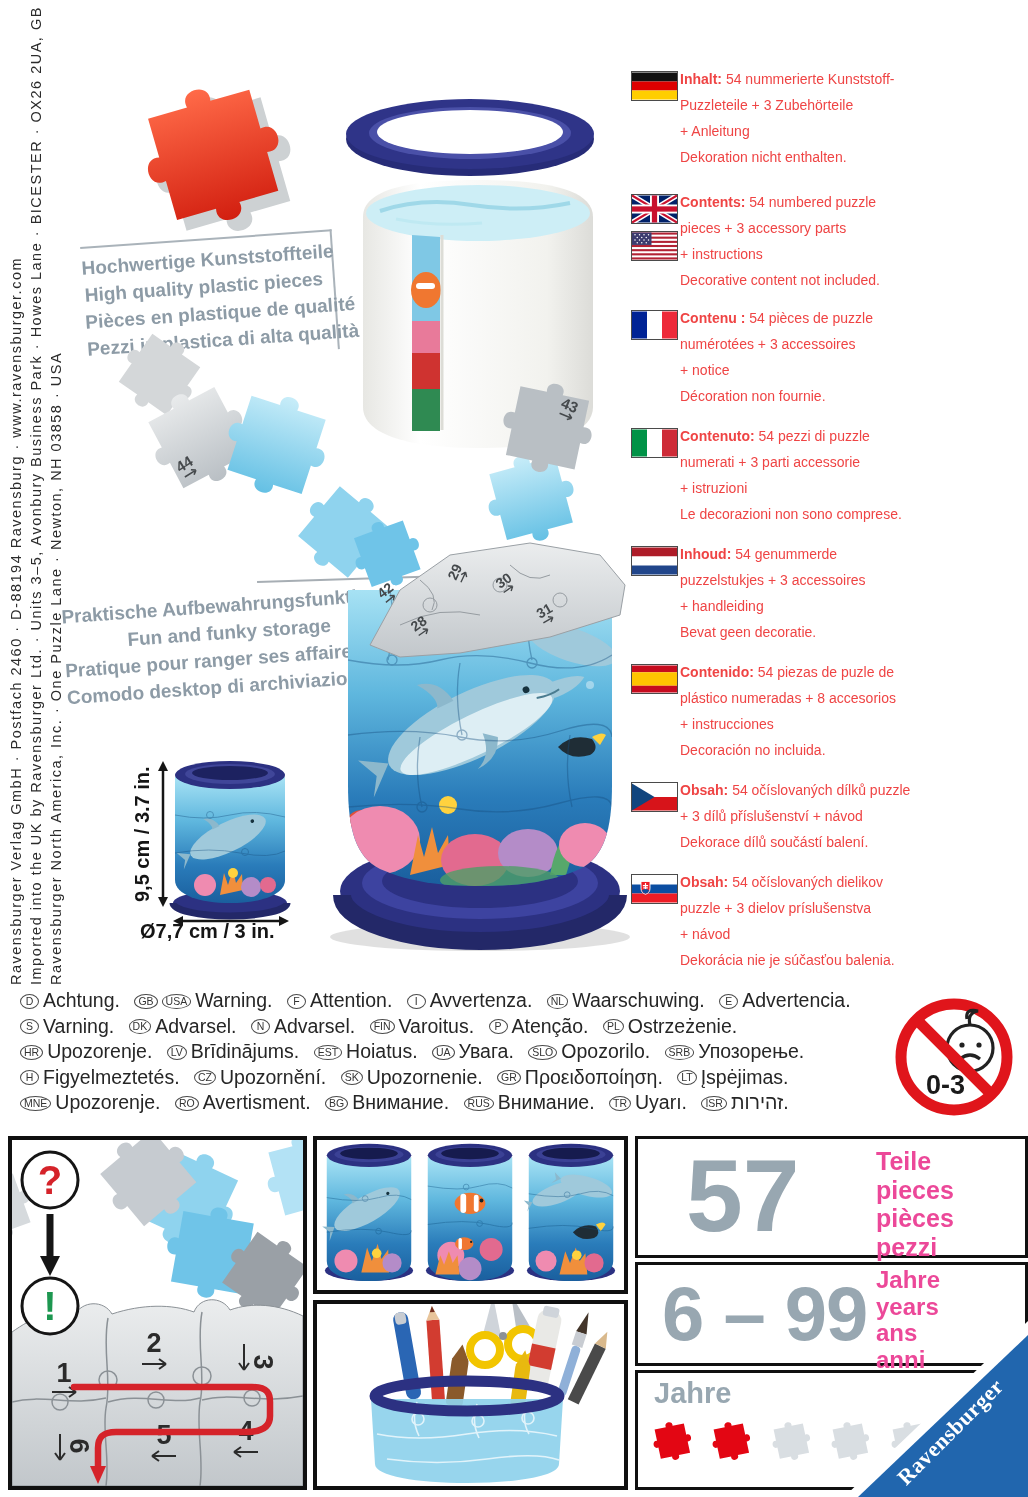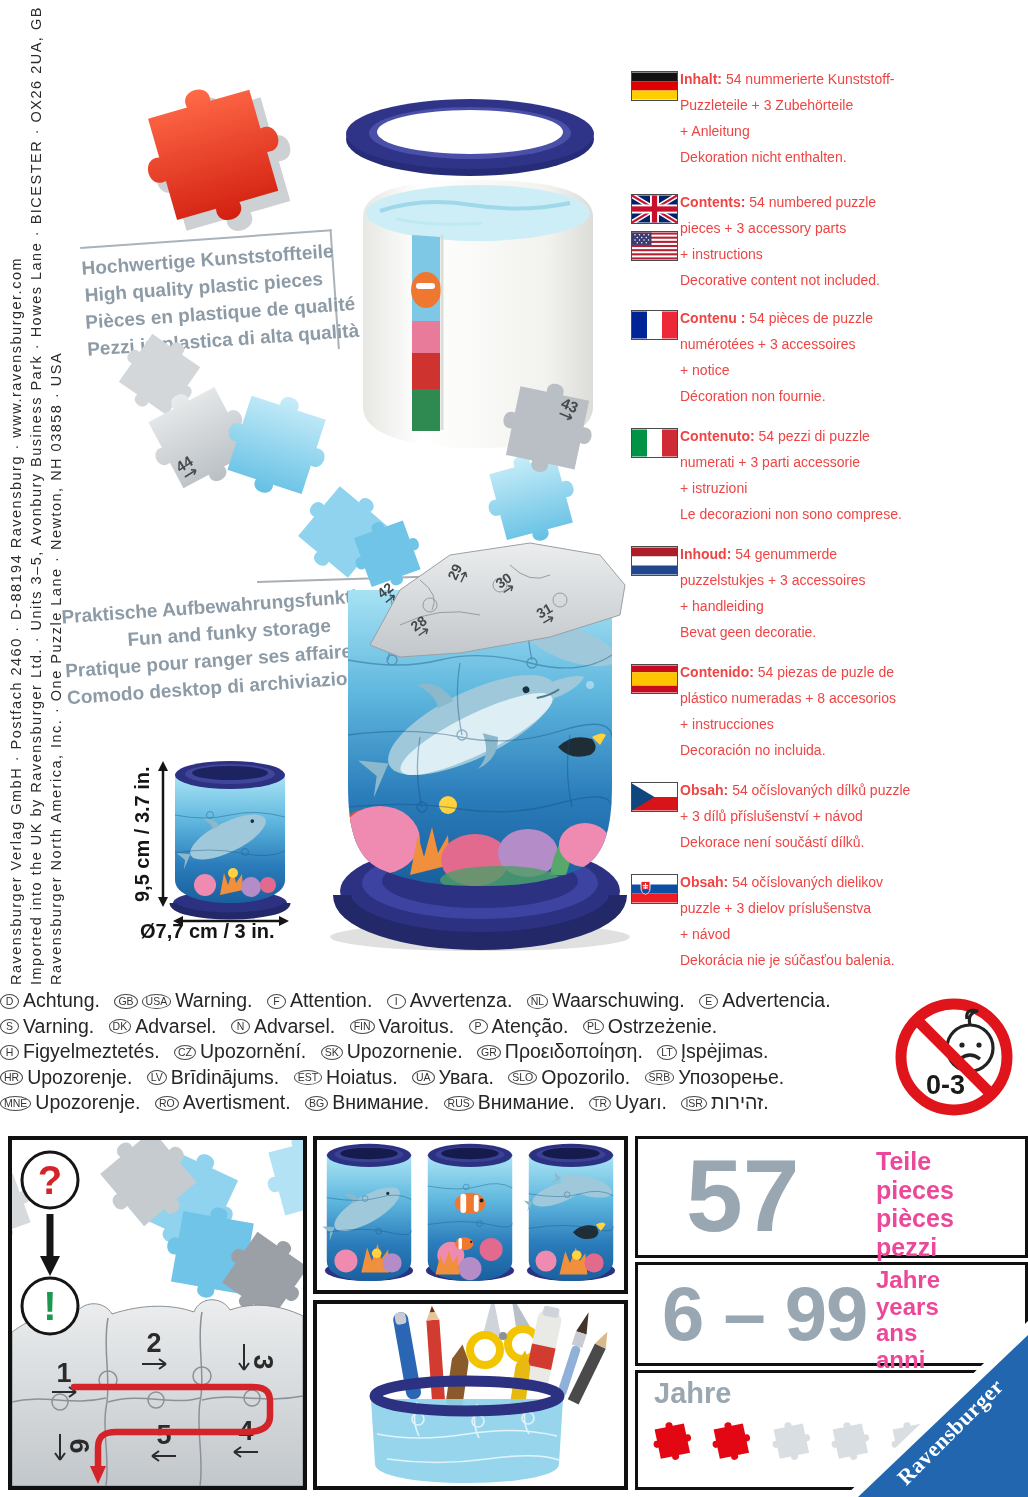--- a/index.html
+++ b/index.html
@@ -14,21 +14,21 @@
   .gframe{border-top:2px solid #aab3ba;border-right:2px solid #aab3ba;padding:6px 10px 4px 0}
   .pointer-line{position:absolute;left:257px;top:578px;width:190px;height:2px;background:#a7aeb4;transform:rotate(-1.8deg)}
   
   .cblock{position:absolute;left:632px;width:396px}
   .flag{position:absolute;left:0;top:2px;width:45px;height:28px;display:block}
   .flag svg{display:block;width:100%;height:100%;outline:1px solid #4a4a4a}
   .flag2{top:39px}
   .ctext{position:absolute;left:48px;top:-4px;font-size:14px;line-height:26px;white-space:nowrap;color:#ef4444}
   .cline b{font-weight:bold}
   
-  .warn{position:absolute;left:0;top:988px;width:880px;font-size:19.5px;line-height:25.5px;color:#262626}
+  .warn{position:absolute;left:20px;top:988px;width:880px;font-size:19.5px;line-height:25.5px;color:#262626}
   .warnline{white-space:nowrap}
   .wi{margin-right:9px}
   .cc{display:inline-block;min-width:11px;padding:0 3px;border:1.5px solid #4a4a4a;border-radius:50%;
       font-size:10.5px;line-height:13px;text-align:center;vertical-align:2.5px;margin-right:4px;color:#333}
   
   .box{position:absolute;left:635px;width:387px;border:3px solid #101010;background:#fff}
   .bignum{position:absolute;color:#98a7b1;font-weight:bold}
   .factlbls{position:absolute;left:238px;color:#ec4899;font-weight:bold;font-size:25px;line-height:28.5px}
   .panel{position:absolute;border:4px solid #101010;background:#fff}
   .dim{position:absolute;font-weight:bold;font-size:20px;color:#151515;white-space:nowrap}
@@ -416,21 +416,21 @@
     <span class="flag">
         <svg viewBox="0 0 60 36">
           <rect width="60" height="18" fill="#fff"></rect>
           <rect y="18" width="60" height="18" fill="#d7141a"></rect>
           <path d="M0,0 L30,18 0,36 Z" fill="#11457e"></path>
         </svg>
       </span>
     <div class="ctext">
       <div class="cline"><b>Obsah:</b> <span>54 očíslovaných dílků puzzle</span></div>
       <div class="cline">+ 3 dílů příslušenství + návod</div>
-      <div class="cline">Dekorace není součástí dílků.</div>
+      <div class="cline">Dekorace dílů součástí balení.</div>
     </div>
   </div>
   <div class="cblock" style="top:873px">
     <span class="flag">
         <svg viewBox="0 0 60 36">
           <rect width="60" height="12" fill="#fff"></rect>
           <rect y="12" width="60" height="12" fill="#0b4ea2"></rect>
           <rect y="24" width="60" height="12" fill="#ee1c25"></rect>
           <g transform="translate(12,8)">
             <path d="M0,0 h12 v9 q0,6 -6,8 q-6,-2 -6,-8 z" fill="#ee1c25" stroke="#fff" stroke-width="1.2"></path>
@@ -458,33 +458,33 @@
     </div>
     <div class="warnline">
       <span class="wi"><span class="cc">S</span><span>Varning.</span></span>
       <span class="wi"><span class="cc">DK</span><span>Advarsel.</span></span>
       <span class="wi"><span class="cc">N</span><span>Advarsel.</span></span>
       <span class="wi"><span class="cc">FIN</span><span>Varoitus.</span></span>
       <span class="wi"><span class="cc">P</span><span>Atenção.</span></span>
       <span class="wi"><span class="cc">PL</span><span>Ostrzeżenie.</span></span>
     </div>
     <div class="warnline">
-      <span class="wi"><span class="cc">H</span><span>Figyelmeztetés.</span></span>
-      <span class="wi"><span class="cc">CZ</span><span>Upozornění.</span></span>
-      <span class="wi"><span class="cc">SK</span><span>Upozornenie.</span></span>
-      <span class="wi"><span class="cc">GR</span><span>Προειδοποίηση.</span></span>
-      <span class="wi"><span class="cc">LT</span><span>Įspėjimas.</span></span>
-    </div>
-    <div class="warnline">
       <span class="wi"><span class="cc">HR</span><span>Upozorenje.</span></span>
       <span class="wi"><span class="cc">LV</span><span>Brīdinājums.</span></span>
       <span class="wi"><span class="cc">EST</span><span>Hoiatus.</span></span>
       <span class="wi"><span class="cc">UA</span><span>Увага.</span></span>
       <span class="wi"><span class="cc">SLO</span><span>Opozorilo.</span></span>
       <span class="wi"><span class="cc">SRB</span><span>Упозорење.</span></span>
+    </div>
+    <div class="warnline">
+      <span class="wi"><span class="cc">H</span><span>Figyelmeztetés.</span></span>
+      <span class="wi"><span class="cc">CZ</span><span>Upozornění.</span></span>
+      <span class="wi"><span class="cc">SK</span><span>Upozornenie.</span></span>
+      <span class="wi"><span class="cc">GR</span><span>Προειδοποίηση.</span></span>
+      <span class="wi"><span class="cc">LT</span><span>Įspėjimas.</span></span>
     </div>
     <div class="warnline">
       <span class="wi"><span class="cc">MNE</span><span>Upozorenje.</span></span>
       <span class="wi"><span class="cc">RO</span><span>Avertisment.</span></span>
       <span class="wi"><span class="cc">BG</span><span>Внимание.</span></span>
       <span class="wi"><span class="cc">RUS</span><span>Внимание.</span></span>
       <span class="wi"><span class="cc">TR</span><span>Uyarı.</span></span>
       <span class="wi"><span class="cc">ISR</span><span>זהירות.</span></span>
     </div>
   </div>

